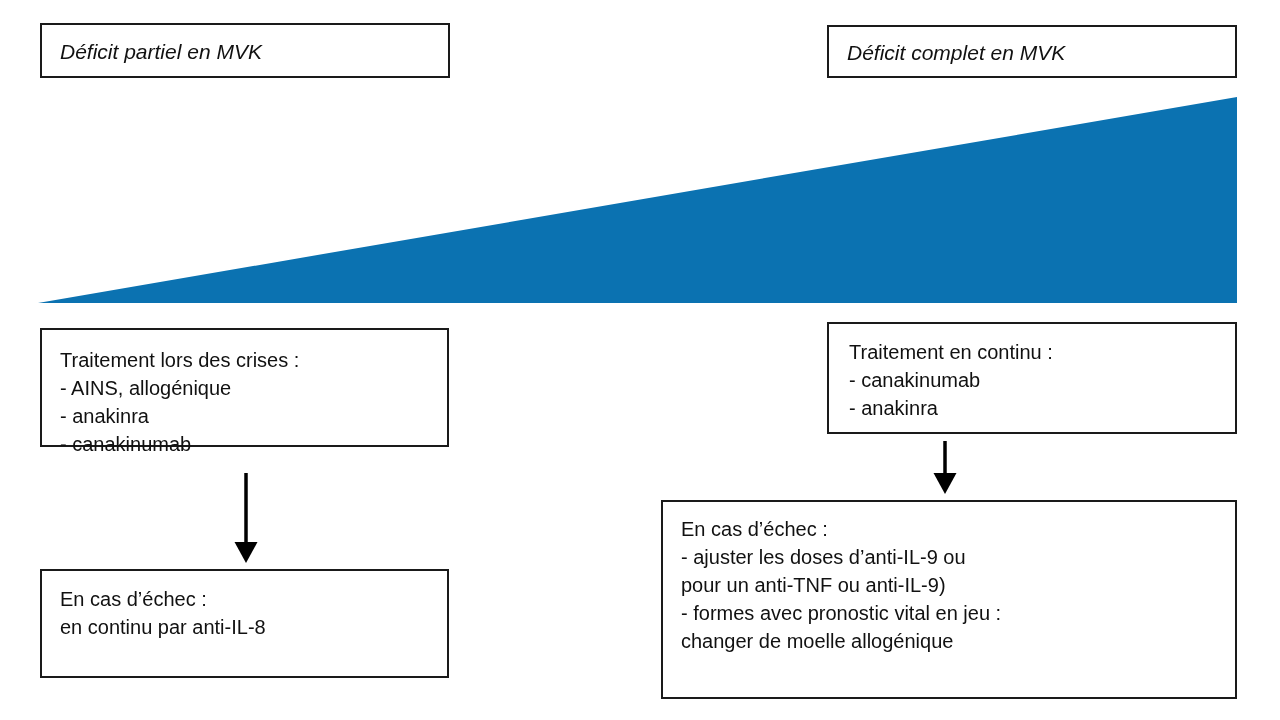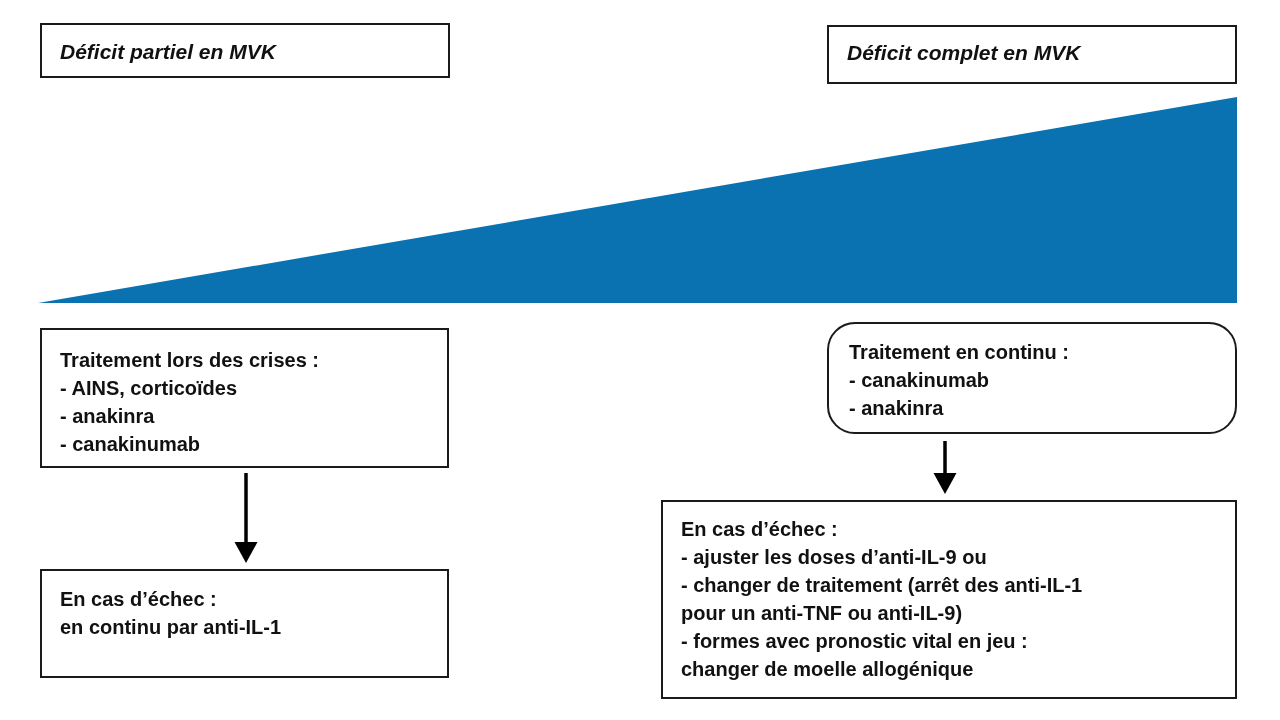--- a/index.html
+++ b/index.html
@@ -22,36 +22,36 @@
     width: 1280px;
     height: 720px;
     pointer-events: none;
   }
   .box {
     position: absolute;
     box-sizing: border-box;
     background: #ffffff;
     border: 2px solid #1a1a1a;
     color: #111111;
-    font-weight: bold;
+    font-weight: normal;
     font-size: 20px;
     line-height: 28px;
   }
   .title-box {
     font-style: italic;
     font-size: 21px;
   }
   .line {
     white-space: nowrap;
   }
   #box-partial-deficit   { left: 40px;  top: 23px;  width: 410px; height: 55px;  padding: 13px 0 0 18px; }
-  #box-complete-deficit  { left: 827px; top: 25px;  width: 410px; height: 59px;  padding: 12px 0 0 18px; }
-  #box-crisis-treatment  { left: 40px;  top: 328px; width: 409px; height: 140px; padding: 16px 16px 0 18px; }
+  #box-complete-deficit  { left: 827px; top: 25px;  width: 410px; height: 53px;  padding: 12px 0 0 18px; }
+  #box-crisis-treatment  { left: 40px;  top: 328px; width: 409px; height: 119px; padding: 16px 16px 0 18px; }
   #box-left-failure      { left: 40px;  top: 569px; width: 409px; height: 109px; padding: 14px 0 0 18px; }
-  #box-continuous-treatment { left: 827px; top: 322px; width: 410px; height: 112px; padding: 14px 0 0 20px; border-radius: 28px; }
+  #box-continuous-treatment { left: 827px; top: 322px; width: 410px; height: 112px; padding: 14px 0 0 20px; }
   #box-right-failure     { left: 661px; top: 500px; width: 576px; height: 199px; padding: 13px 0 0 18px; }
 </style>
 </head>
 <body>
 
 <div id="canvas">
 
   <svg id="shape-layer" viewBox="0 0 1280 720" xmlns="http://www.w3.org/2000/svg">
     <polygon points="38,303 1237,97 1237,303" fill="#0b72b1"></polygon>
 
@@ -69,38 +69,37 @@
   <div class="box title-box" id="box-partial-deficit">
     <div class="line">Déficit partiel en MVK</div>
   </div>
 
   <div class="box title-box" id="box-complete-deficit">
     <div class="line">Déficit complet en MVK</div>
   </div>
 
   <div class="box" id="box-crisis-treatment">
     <div class="line">Traitement lors des crises :</div>
-    <div class="line">- AINS, corticoïdes</div>
+    <div class="line">- AINS, allogénique</div>
     <div class="line">- anakinra</div>
     <div class="line">- canakinumab</div>
   </div>
 
   <div class="box" id="box-left-failure">
     <div class="line">En cas d’échec :</div>
-    <div class="line">en continu par anti-IL-1</div>
+    <div class="line">en continu par anti-IL-8</div>
   </div>
 
   <div class="box" id="box-continuous-treatment">
     <div class="line">Traitement en continu :</div>
     <div class="line">- canakinumab</div>
     <div class="line">- anakinra</div>
   </div>
 
   <div class="box" id="box-right-failure">
     <div class="line">En cas d’échec :</div>
     <div class="line">- ajuster les doses d’anti-IL-9 ou</div>
-    <div class="line">- changer de traitement (arrêt des anti-IL-1</div>
     <div class="line">pour un anti-TNF ou anti-IL-9)</div>
     <div class="line">- formes avec pronostic vital en jeu :</div>
     <div class="line">changer de moelle allogénique</div>
   </div>
 
 </div>
 
 </body></html>

